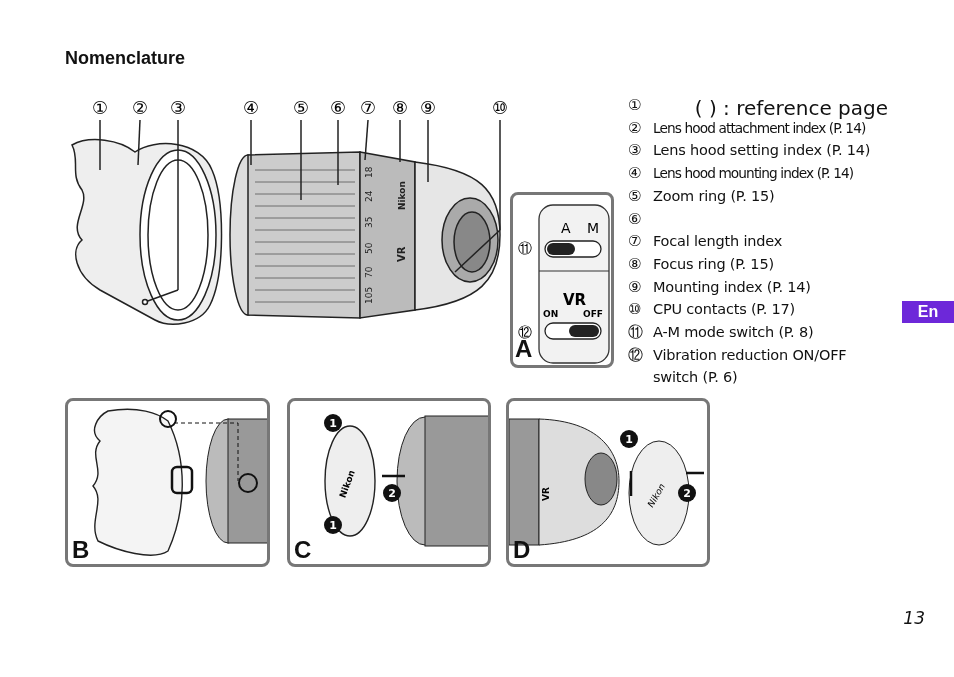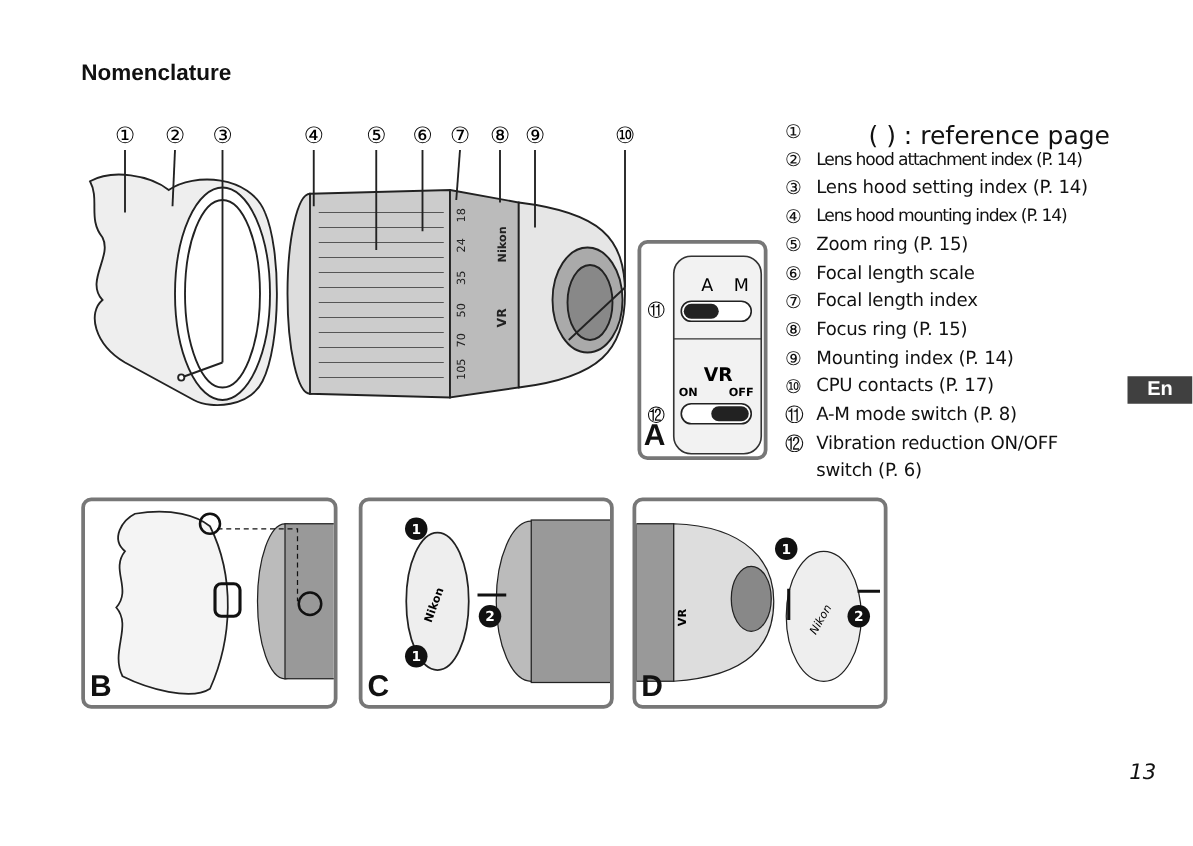--- a/index.html
+++ b/index.html
@@ -6,21 +6,21 @@
   body { width:954px; height:677px; position:relative; overflow:hidden; font-family:"DejaVu Sans", sans-serif; color:#111; }
   .abs { position:absolute; }
   .title { left:65px; top:48px; font-weight:bold; font-size:18px; font-family:"Liberation Sans", sans-serif; }
   .refnote { left:630px; top:72px; width:258px; text-align:right; font-size:20px; font-family:"DejaVu Sans", sans-serif;margin-top:24px; }
   .legend { left:628px; top:94px; width:270px; font-size:14.5px; line-height:22.7px; }
   .legend .row { display:flex; align-items:flex-start; white-space:nowrap; }
   .legend .num { width:25px; flex:0 0 25px; font-size:15px; }
   .legend .txt { letter-spacing:-0.2px; }
   .legend .row.cond .txt { letter-spacing:-0.9px; font-size:13.7px; }
   .legend .cont { padding-left:25px; }
-  .tab-en { left:902px; top:301px; width:52px; height:22px; background:#404040; color:#fff; font-weight:bold; font-size:16px; text-align:center; line-height:22px; font-family:"Liberation Sans", sans-serif; }
+  .tab-en { left:902px; top:301px; width:52px; height:22px; background:#6d28d9; color:#fff; font-weight:bold; font-size:16px; text-align:center; line-height:22px; font-family:"Liberation Sans", sans-serif; }
   .pageno { left:895px; top:608px; width:30px; text-align:right; font-style:italic; font-size:17px; font-family:"DejaVu Sans", sans-serif; }
   .panel { border:3px solid #777; border-radius:8px; background:#fff; box-sizing:border-box; overflow:hidden; }
   .panel-letter { position:absolute; font-weight:bold; font-size:24px; font-family:"Liberation Sans", sans-serif; color:#111; }
   svg text { font-family:"DejaVu Sans", sans-serif; }
   .callout { font-size:18px; }
 </style>
 </head>
 <body>
 
 <div class="abs title">Nomenclature</div>
@@ -41,21 +41,20 @@
   <div class="row cond">
       <span class="num">④</span>
       <span class="txt">Lens hood mounting index (P. 14)</span>
     </div>
   <div class="row">
       <span class="num">⑤</span>
       <span class="txt">Zoom ring (P. 15)</span>
     </div>
   <div class="row">
       <span class="num">⑥</span>
-      <span class="txt">Focal length scale</span>
     </div>
   <div class="row">
       <span class="num">⑦</span>
       <span class="txt">Focal length index</span>
     </div>
   <div class="row">
       <span class="num">⑧</span>
       <span class="txt">Focus ring (P. 15)</span>
     </div>
   <div class="row">

